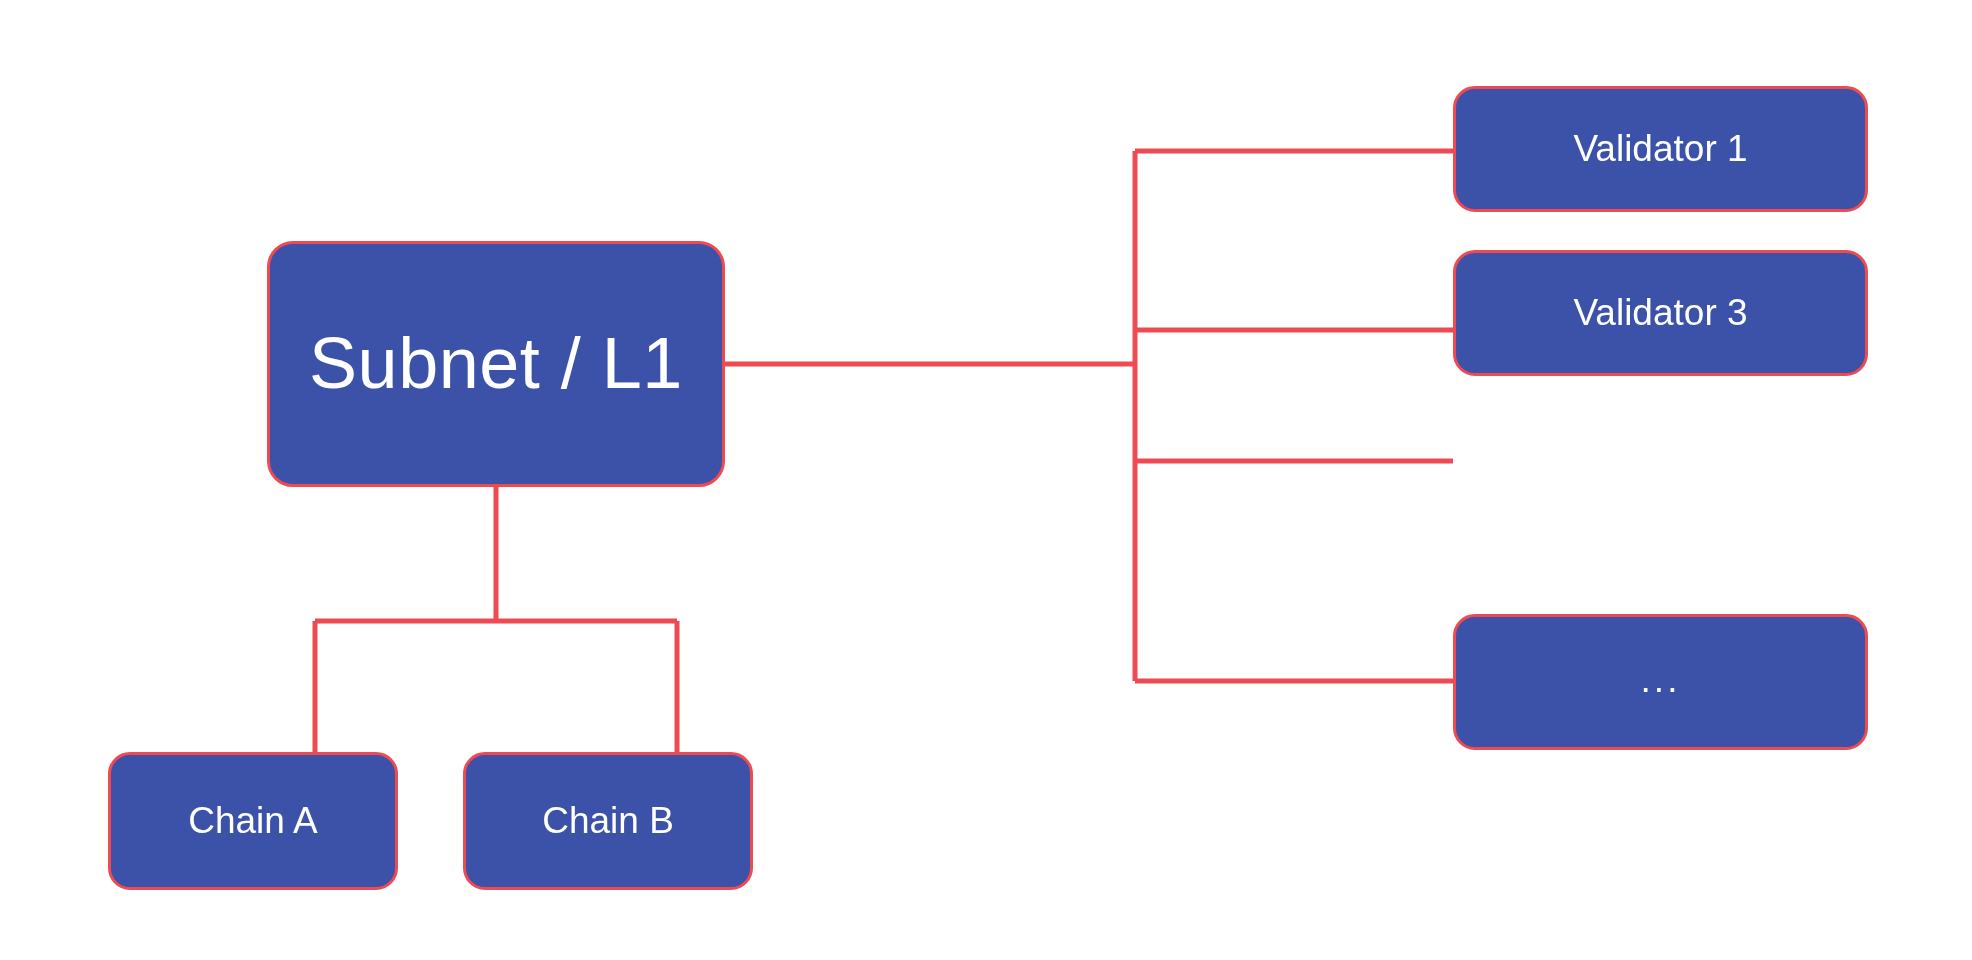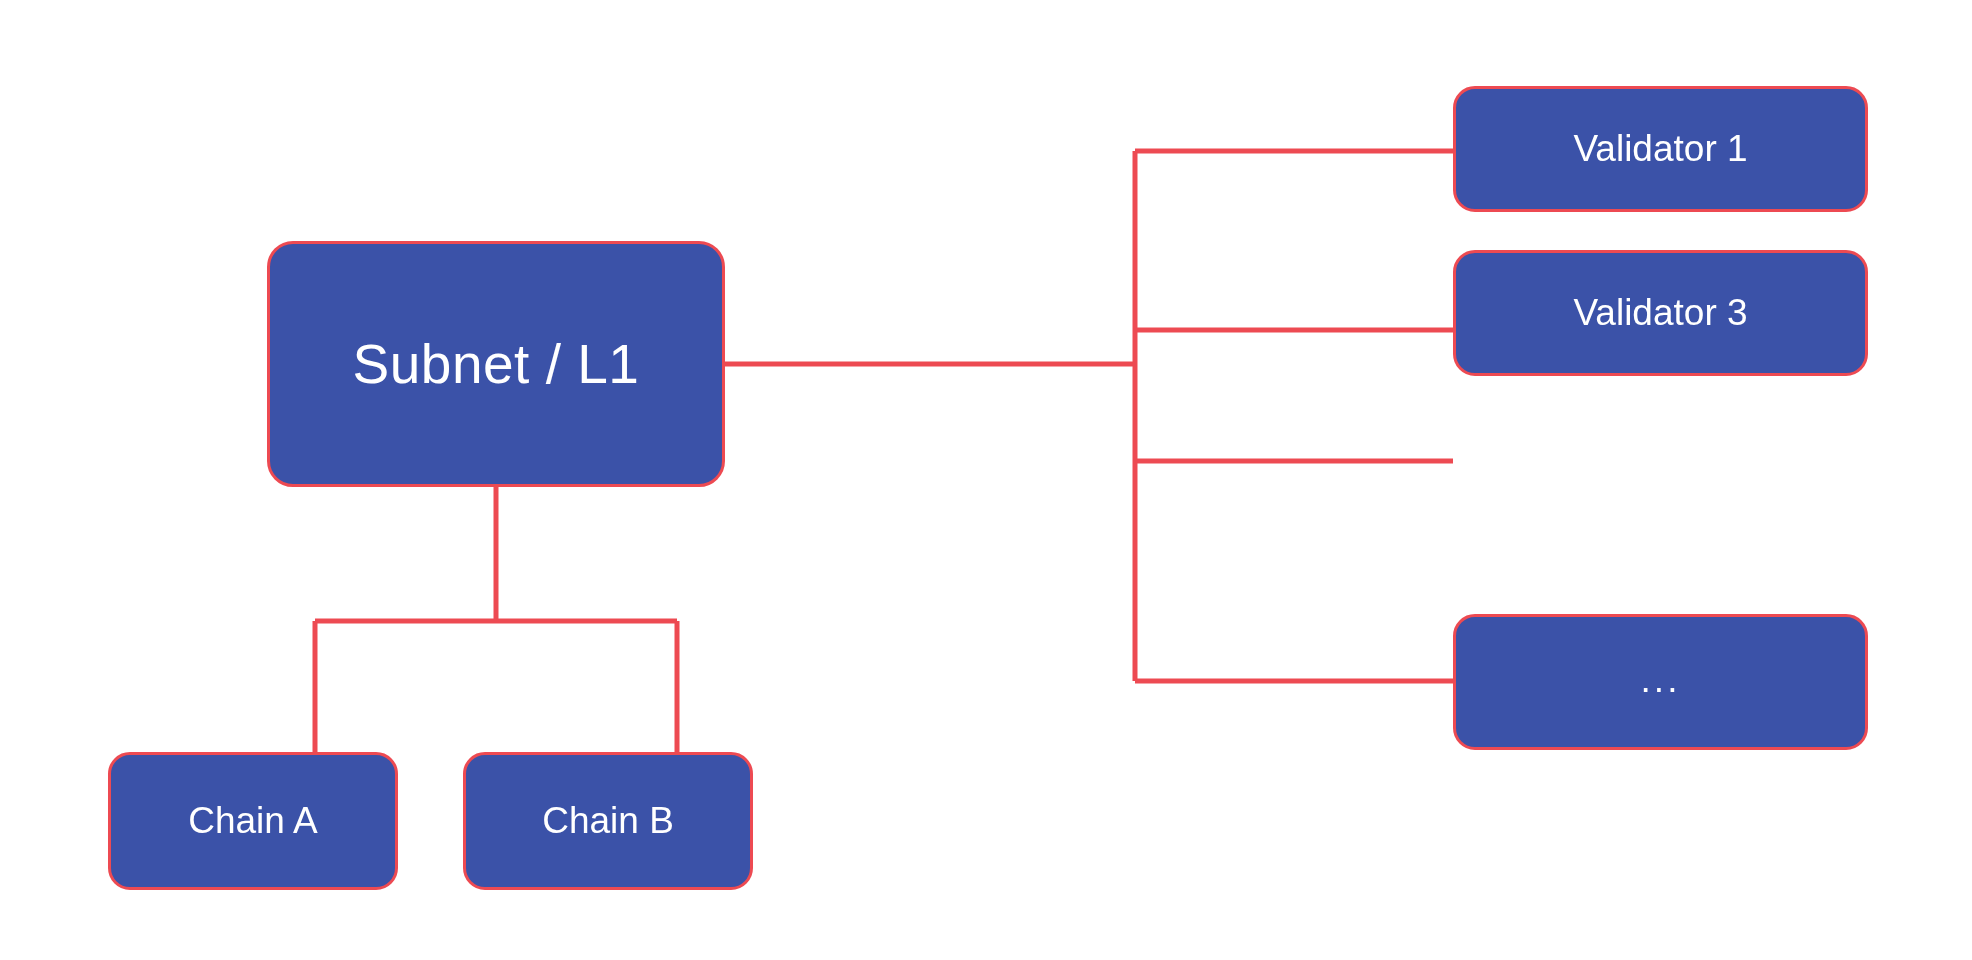--- a/index.html
+++ b/index.html
@@ -48,21 +48,21 @@
   }
   
   #node-subnet {
     left: 267px;
     top: 241px;
     width: 458px;
     height: 246px;
     border-radius: 26px;
   }
   #node-subnet .node-label {
-    font-size: 55px;
+    font-size: 72px;
     letter-spacing: 0.5px;
   }
   
   #node-chain-a {
     left: 108px;
     top: 752px;
     width: 290px;
     height: 138px;
   }
   #node-chain-b {

